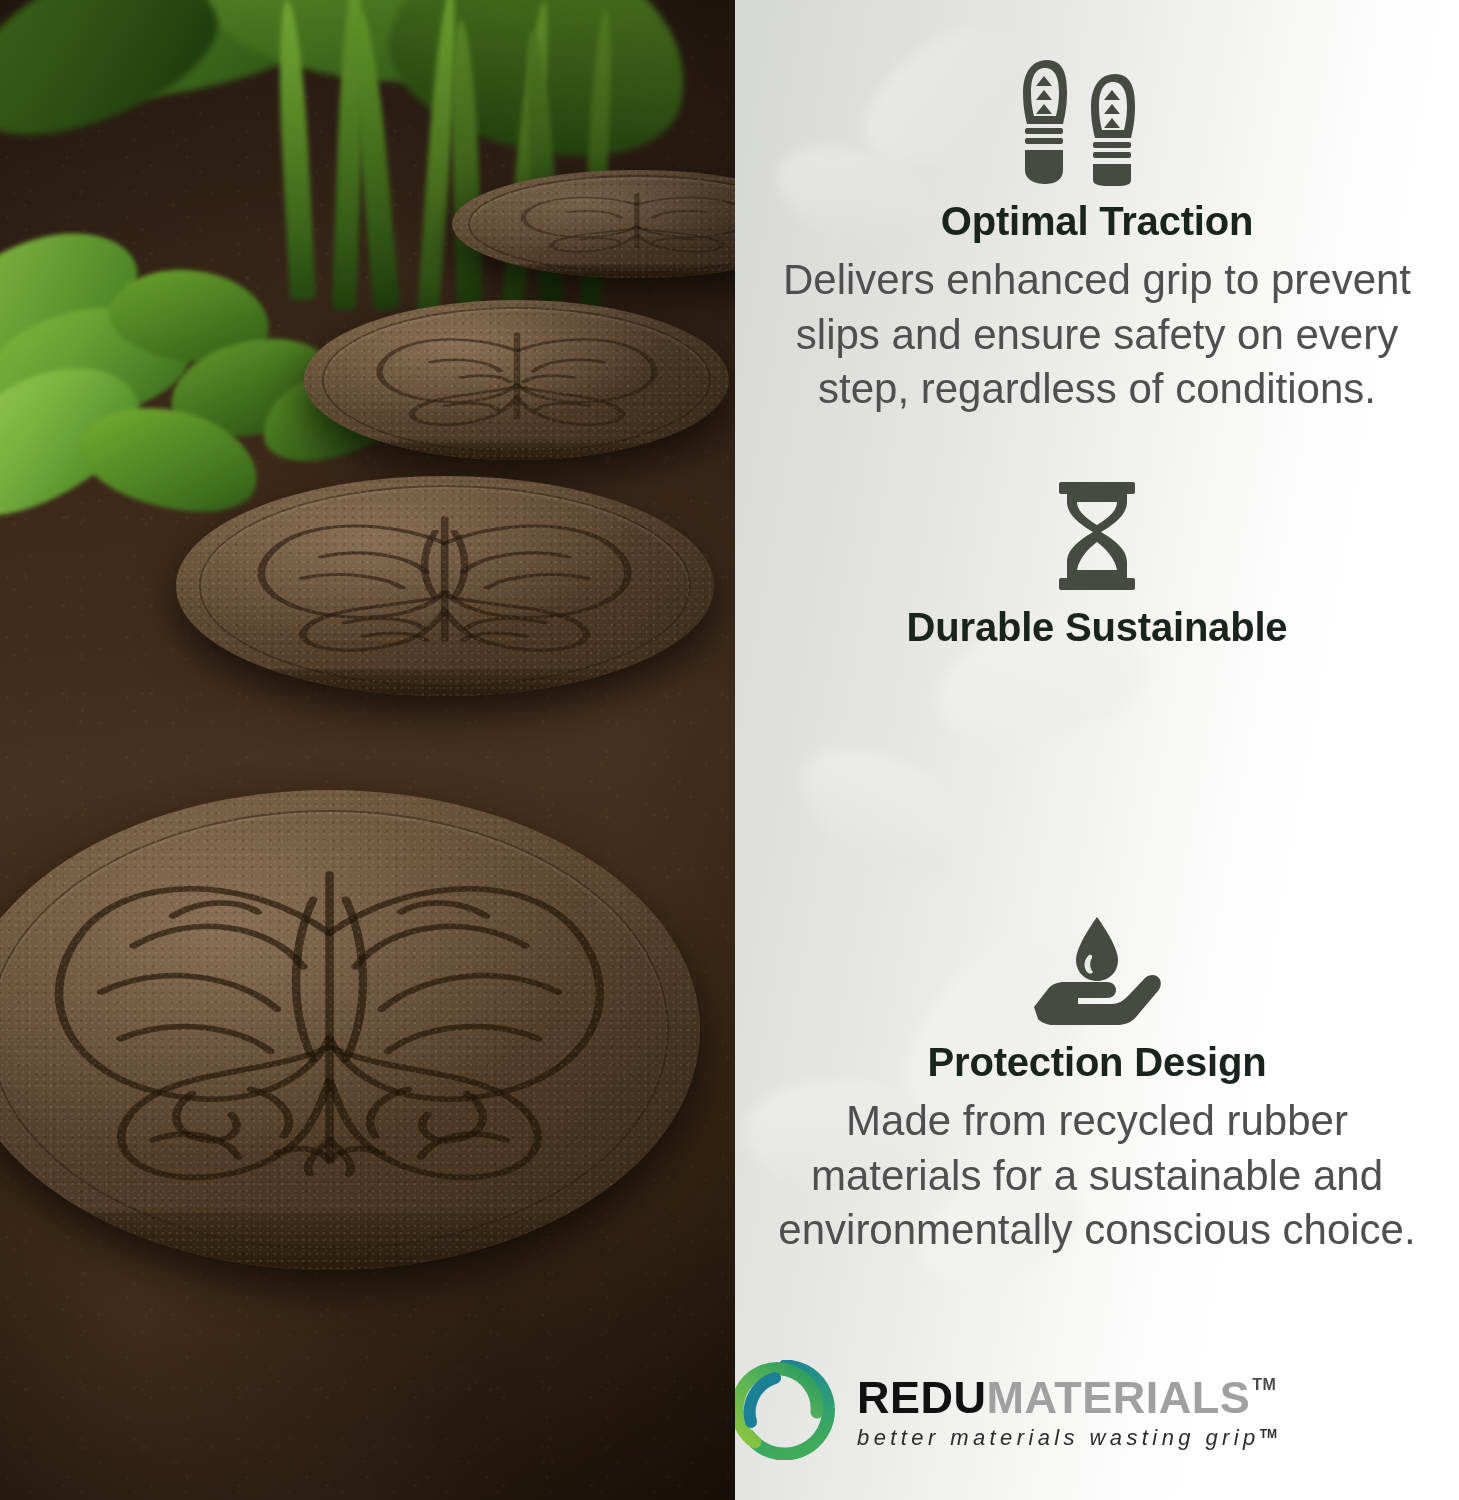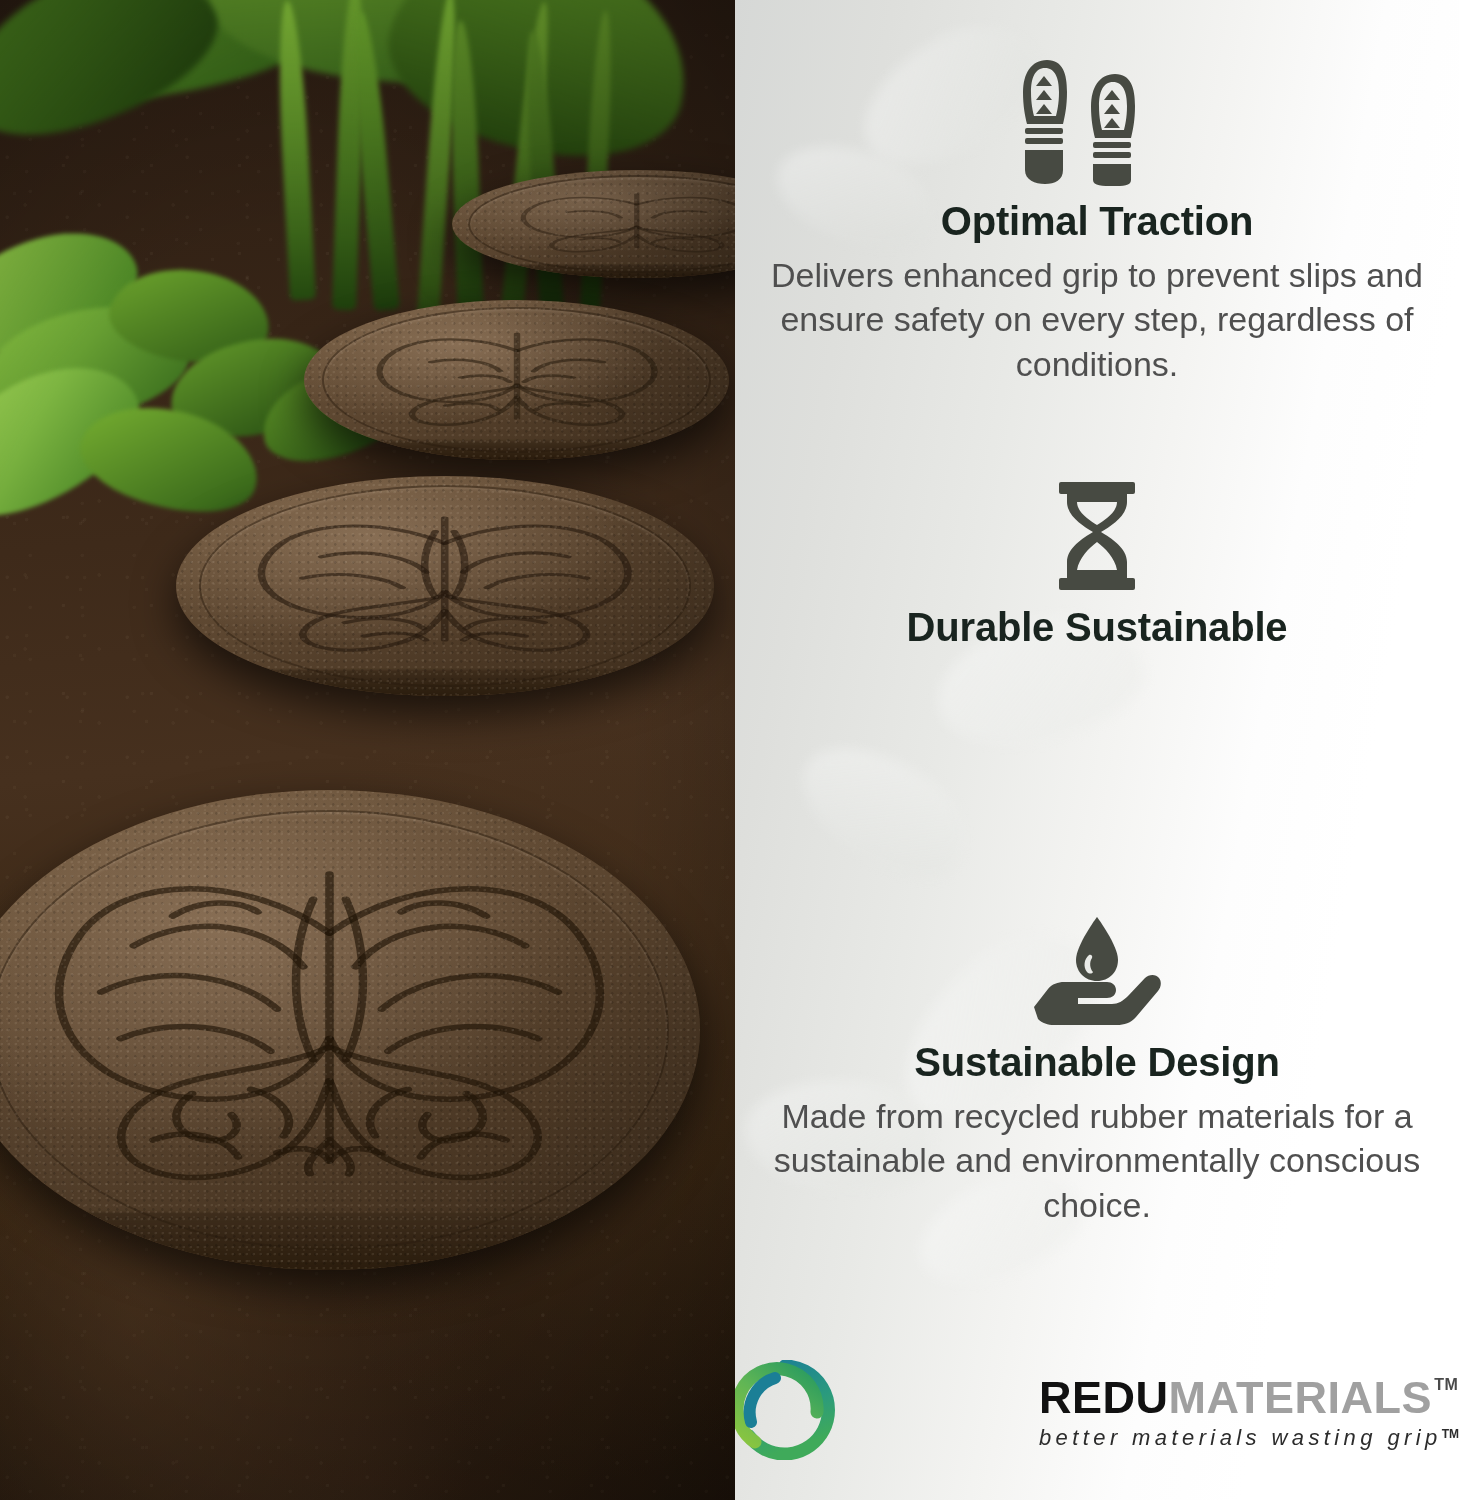--- a/index.html
+++ b/index.html
@@ -141,34 +141,34 @@
   .feature-icon svg{display:block;}
   .feature-title{
     font-size:40px;
     font-weight:bold;
     color:#19241f;
     letter-spacing:-0.2px;
     margin:0 0 10px 0;
     line-height:1.08;
   }
   .feature-desc{
-    font-size:34px;
+    font-size:42px;
     color:#4f4f4f;
     line-height:1.30;
     margin:0 auto;
     max-width:660px;
     font-weight:400;
   }
 
   
   .brand{
     position:absolute;
     left:0;right:0;bottom:36px;
     display:flex;
-    justify-content:space-between;
+    justify-content:flex-start;
     align-items:center;
     gap:22px;
   }
   .brand-mark{flex:0 0 auto;}
   .brand-text{
     display:flex;flex-direction:column;
     align-items:flex-start;
     line-height:1;
   }
   .wordmark{
@@ -400,21 +400,21 @@
           <svg width="130" height="112" viewBox="0 0 130 112" fill="#474a42">
 
             <path d="M65 2 C65 2 44 30 44 45 C44 57 53 66 65 66 C77 66 86 57 86 45 C86 30 65 2 65 2 Z" fill="#474a42"></path>
             <path d="M57 40 C52 44 51 52 55 57 C57 59 60 59 61 57 C58 54 57 47 60 43 C61 41 59 39 57 40 Z" fill="#e9eae7"></path>
 
             <path d="M2 92 L16 74 C20 69 26 67 32 67 L75 67 C80 67 84 70 84 75 C84 80 80 83 75 83 L46 83
                      L46 89 L80 89 C86 89 91 86 96 81 L113 63 C117 59 124 59 127 63 C130 67 129 72 126 76
                      L104 102 C99 108 92 110 85 110 L22 110 C16 110 10 108 6 104 Z"></path>
           </svg>
         </div>
-        <h2 class="feature-title">Sustainable Design</h2>
+        <h2 class="feature-title">Protection Design</h2>
         <p class="feature-desc">Made from recycled rubber materials for a sustainable and environmentally conscious choice.</p>
       </div>
 
     </div>
 
     <div class="brand">
       <div class="brand-mark">
         <svg width="100" height="100" viewBox="0 0 100 100">
           <defs>
             <linearGradient id="swirlTeal" x1="0" y1="0" x2="0.3" y2="1">

